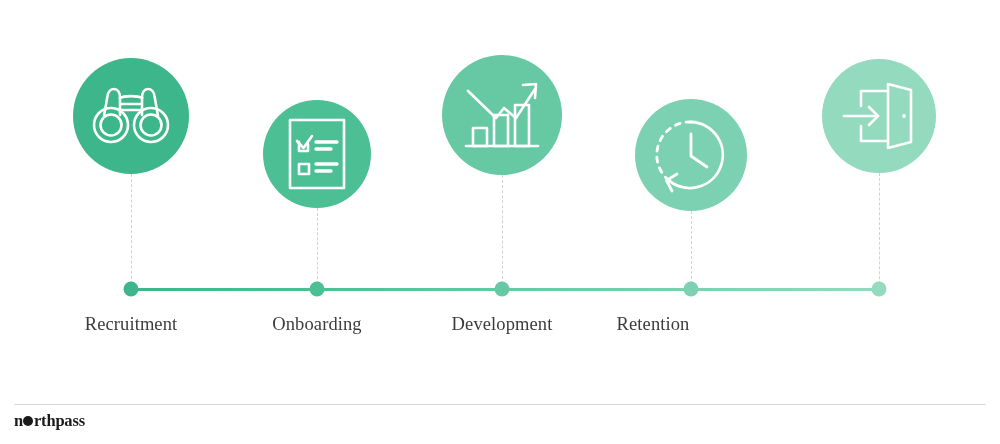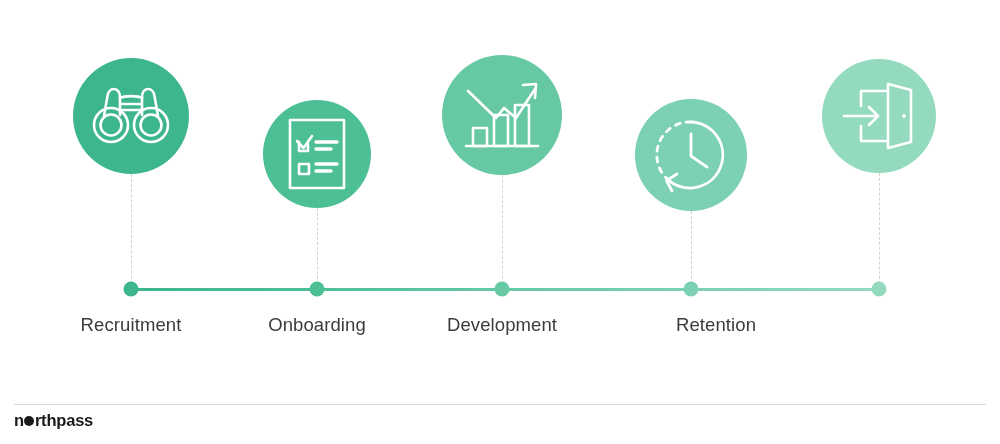--- a/index.html
+++ b/index.html
@@ -6,20 +6,21 @@
   html, body {
     width:1000px; height:444px;
     background:#ffffff;
     font-family:"Liberation Sans", sans-serif;
     overflow:hidden;
   }
   #stage {
     position:relative;
     width:1000px; height:368px;
     background:#ffffff;
+    font-family:Liberation Serif, serif;
   }
 
   
   .connector {
     position:absolute;
     width:0;
     border-left:1px dashed #d2d2d2;
     z-index:1;
   }
 
@@ -177,21 +178,21 @@
         <circle cx="62" cy="35" r="1.9" fill="#ffffff" stroke="none"></circle>
         <path d="M2 35 L36 35"></path>
         <path d="M27 26 L36 35 L27 44"></path>
       </svg>
     </span>
   </div>
 
   <div class="stage-label" id="l0" style="left: 131px;">Recruitment</div>
   <div class="stage-label" id="l2" style="left: 502px;">Development</div>
   <div class="stage-label" id="l1" style="left: 317px;">Onboarding</div>
-  <div class="stage-label" id="l3" style="left: 716px;">Retention</div>
+  <div class="stage-label" id="l3" style="left: 653px;">Retention</div>
 
   <div id="footer-rule" style="background: rgb(216, 216, 216);"></div>
   <div id="brand-logo">
     <span>n</span>
     <span class="mark"></span>
     <span>rthpass</span>
   </div>
 
 </div>
 

